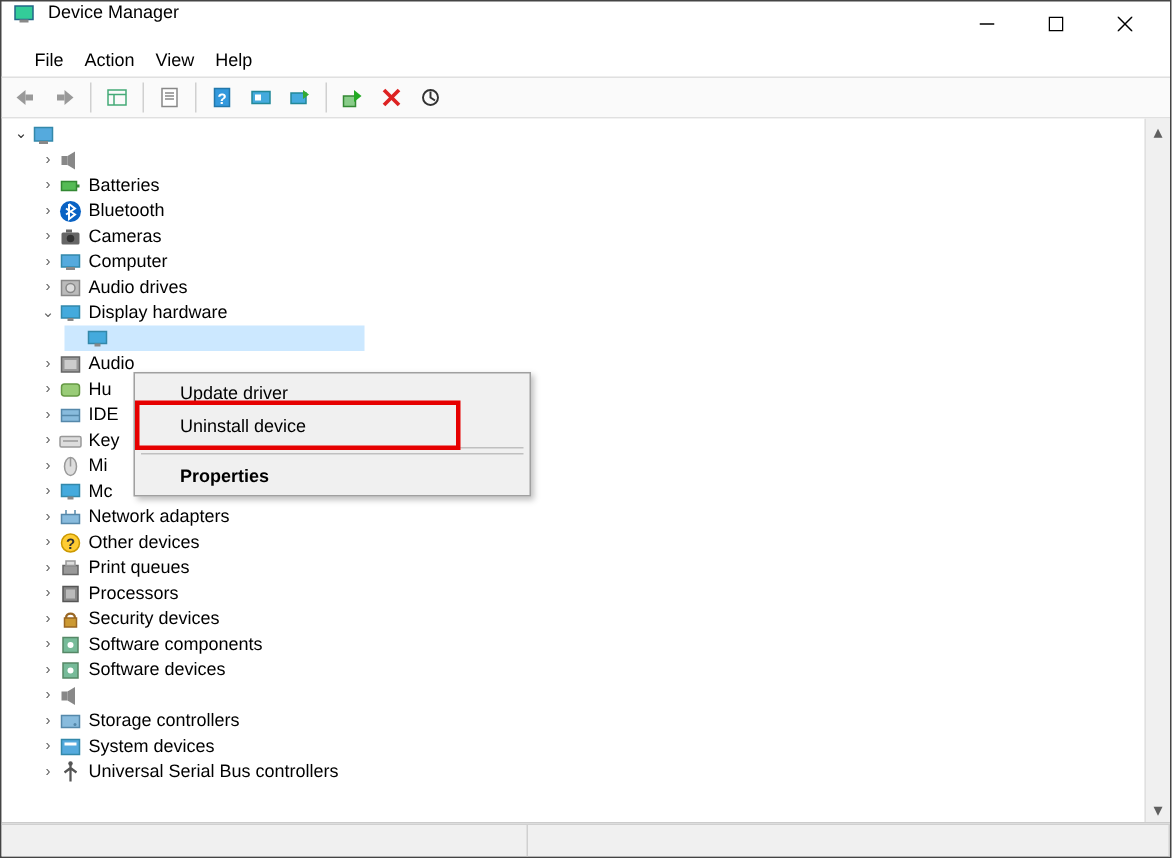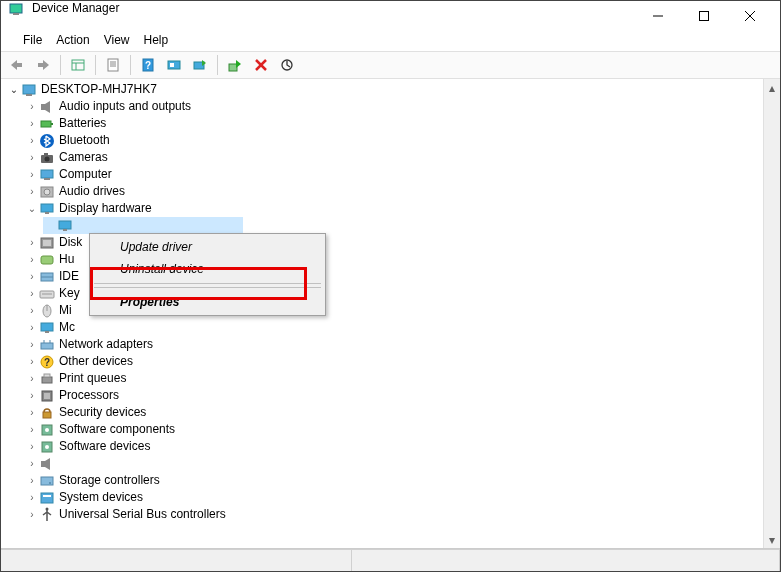--- a/index.html
+++ b/index.html
@@ -145,32 +145,30 @@
 <div class="content">
   <div class="tree" id="tree">
       <div class="node">
         <span class="twisty" style="color:#333">⌄</span>
         <span class="icon">
           <svg width="16" height="16">
             <rect x="2" y="3" width="12" height="9" fill="#5ad" stroke="#38a"></rect>
             <rect x="5" y="12" width="6" height="2" fill="#888"></rect>
           </svg>
         </span>
-        <span class="label">DESKTOP-MHJ7HK7</span>
       </div>
       <div class="children">
         <div class="node">
           <span class="twisty">›</span>
           <span class="icon">
             <svg width="16" height="16">
               <rect x="2" y="5" width="4" height="6" fill="#888"></rect>
               <path d="M6 5 L11 2 L11 14 L6 11 Z" fill="#888"></path>
             </svg>
           </span>
-          <span class="label">Audio inputs and outputs</span>
         </div>
         <div class="node">
           <span class="twisty">›</span>
           <span class="icon">
             <svg width="16" height="16">
               <rect x="2" y="5" width="10" height="6" fill="#5b5" stroke="#383"></rect>
               <rect x="12" y="7" width="2" height="2" fill="#383"></rect>
             </svg>
           </span>
           <span class="label">Batteries</span>
@@ -239,21 +237,21 @@
           </div>
         </div>
         <div class="node">
           <span class="twisty">›</span>
           <span class="icon">
             <svg width="16" height="16">
               <rect x="2" y="3" width="12" height="10" fill="#999" stroke="#666"></rect>
               <rect x="4" y="5" width="8" height="6" fill="#ccc"></rect>
             </svg>
           </span>
-          <span class="label">Disk</span>
+          <span class="label">Audio</span>
         </div>
         <div class="node">
           <span class="twisty">›</span>
           <span class="icon">
             <svg width="16" height="16">
               <rect x="2" y="4" width="12" height="8" fill="#9c7" stroke="#694" rx="2"></rect>
             </svg>
           </span>
           <span class="label">Hu</span>
         </div>
@@ -413,21 +411,21 @@
     <div class="sbbtn up">▴</div>
     <div class="sbbtn down">▾</div>
   </div>
 </div>
 
 <div class="statusbar">
   <div class="cell" style="width:45%"></div>
   <div class="cell" style="flex:1"></div>
 </div>
 
-<div class="context-menu" id="cmenu" style="left:88px; top:232px; width:237px;font-style:italic;">
+<div class="context-menu" id="cmenu" style="left:88px; top:247px; width:265px;">
     <div class="cmitem">Update driver</div>
     <div class="cmitem">Uninstall device</div>
     <div class="cmsep"></div>
     <div class="cmsep"></div>
     <div class="cmitem bold">Properties</div>
   </div>
 
 <div class="highlight-box" style="left:89px; top:266px; width:217px; height:33px;"></div>
 
 </body></html>

